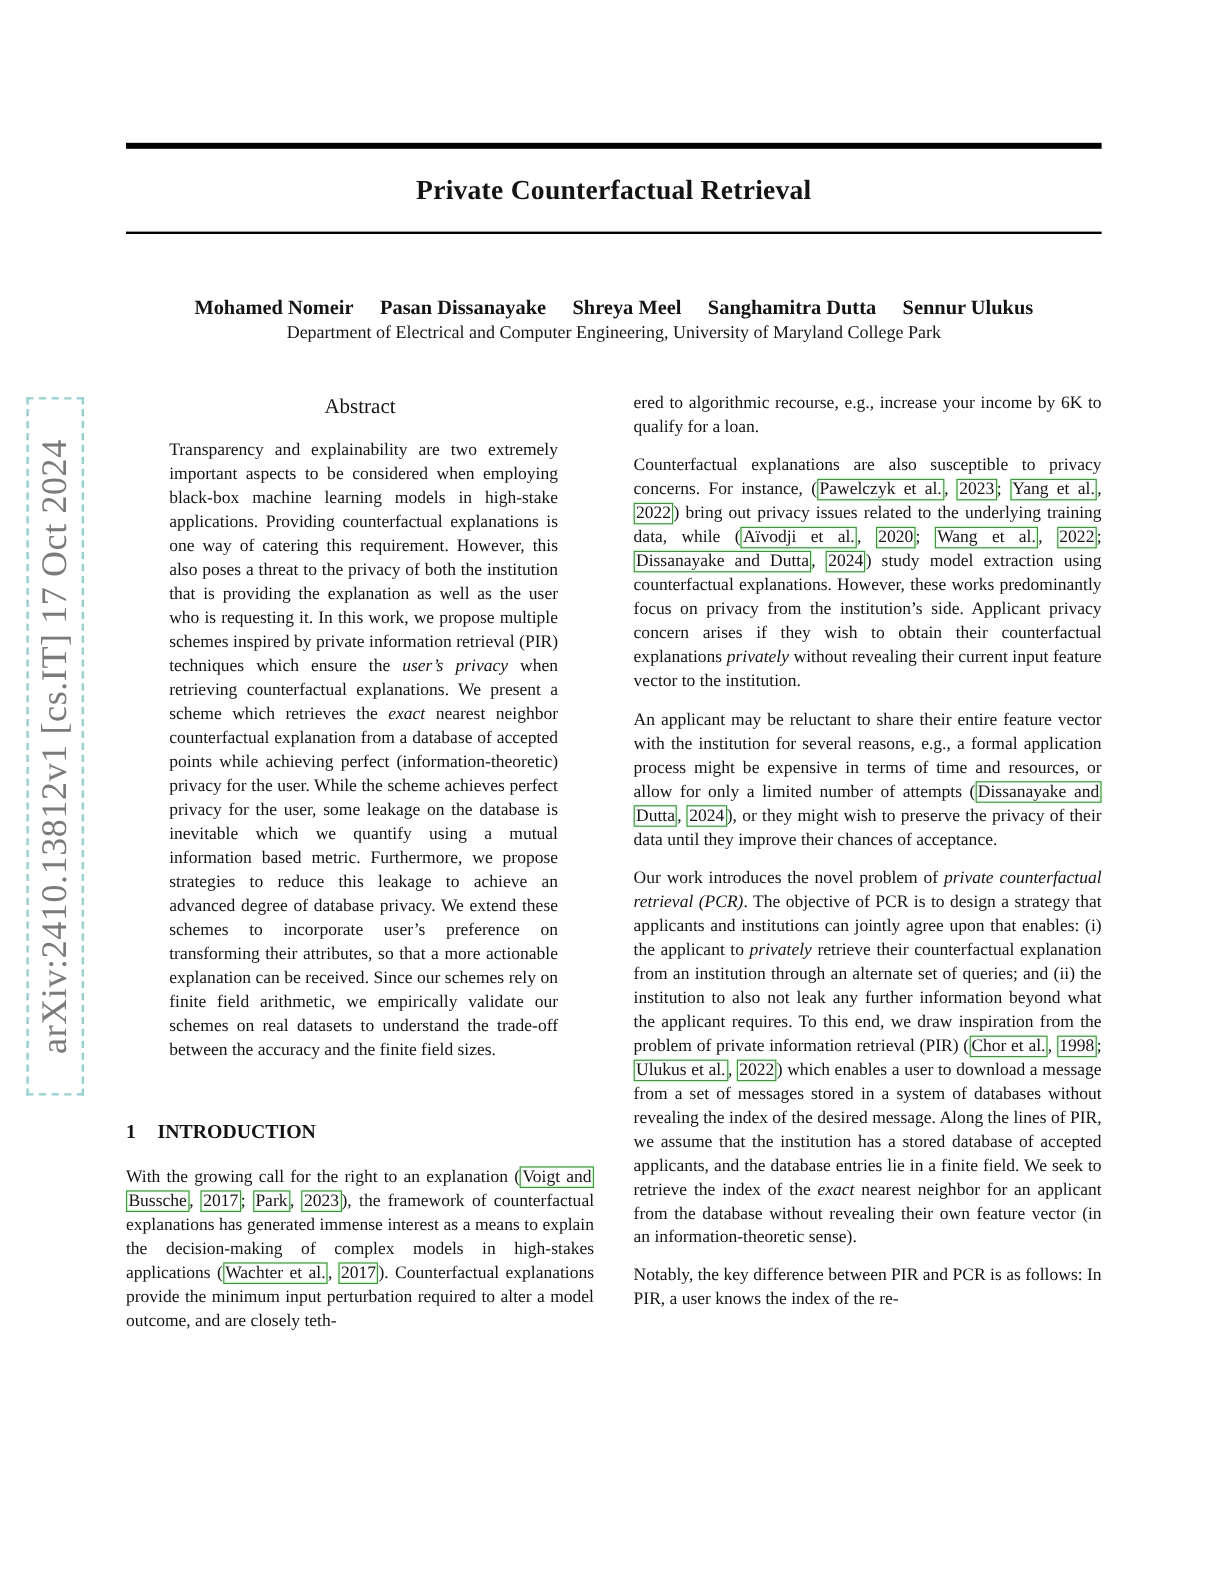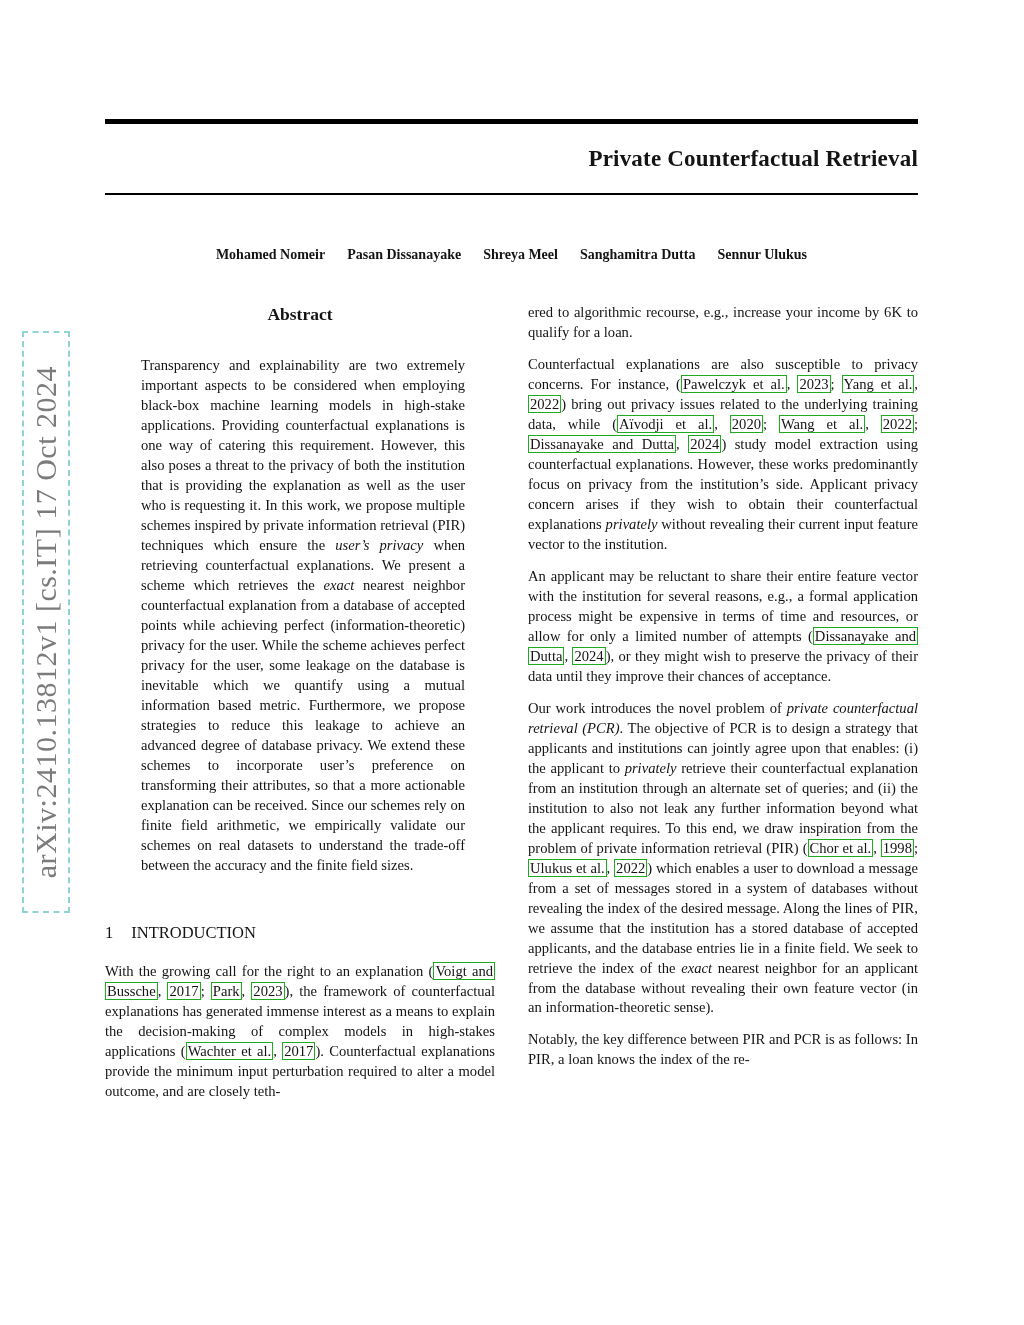--- a/index.html
+++ b/index.html
@@ -20,34 +20,34 @@
     left: 105px;
     top: 0;
     width: 813px;
   }
   .rule-thick {
     margin-top: 119px;
     height: 5px;
     background: #000;
   }
   .title {
-    text-align: right;
+    text-align: center;
     font-size: 23px;
     font-weight: bold;
     margin: 22px 0 21px 0;
     letter-spacing: 0.2px;
   }
   .rule-thin {
     height: 2px;
     background: #000;
   }
   .authors {
     text-align: center;
     font-weight: bold;
-    font-size: 14px;
+    font-size: 17px;
     margin-top: 52px;
     white-space: nowrap;
   }
   .authors .author { margin: 0 11px; }
   .affiliation {
     text-align: center;
     font-size: 15px;
     margin-top: 3px;
   }
   .columns {
@@ -58,31 +58,31 @@
   .col {
     width: 390px;
     font-size: 14.6px;
     line-height: 1.37;
     text-align: justify;
   }
   .col p { margin: 0 0 12px 0; }
   .col p:last-child { margin-bottom: 0; }
   .abstract-head {
     text-align: center;
-    font-weight: bold;
+    font-weight: normal;
     font-size: 17.5px;
-    margin-bottom: 29px;
+    margin-bottom: 15px;
   }
   .abstract-body {
     padding: 0 30px 0 36px;
     margin-top: 12px;
   }
   .section-head {
     font-size: 16.5px;
-    font-weight: normal;
+    font-weight: bold;
     margin: 46px 0 18px 0;
   }
   .section-num { margin-right: 18px; }
   .cite {
     border: 1.5px solid var(--cite-green, #1faa1f);
     padding: 0 1px;
     box-decoration-break: clone;
     -webkit-box-decoration-break: clone;
   }
   em { font-style: italic; }
@@ -117,35 +117,36 @@
 </div>
 
 <div class="content">
   <div class="rule-thick"></div>
   <h1 class="title">Private Counterfactual Retrieval</h1>
   <div class="rule-thin"></div>
 
   <div class="authors">
     <span class="author">Mohamed Nomeir</span><span class="author">Pasan Dissanayake</span><span class="author">Shreya Meel</span><span class="author">Sanghamitra Dutta</span><span class="author">Sennur Ulukus</span>
   </div>
+  <div class="affiliation">Department of Electrical and Computer Engineering, University of Maryland College Park</div>
 
   <div class="columns">
     <div class="col">
       <div class="abstract-head">Abstract</div>
       <div class="abstract-body">
           <p>Transparency and explainability are two extremely important aspects to be considered when employing black-box machine learning models in high-stake applications. Providing counterfactual explanations is one way of catering this requirement. However, this also poses a threat to the privacy of both the institution that is providing the explanation as well as the user who is requesting it. In this work, we propose multiple schemes inspired by private information retrieval (PIR) techniques which ensure the <em>user’s privacy</em> when retrieving counterfactual explanations. We present a scheme which retrieves the <em>exact</em> nearest neighbor counterfactual explanation from a database of accepted points while achieving perfect (information-theoretic) privacy for the user. While the scheme achieves perfect privacy for the user, some leakage on the database is inevitable which we quantify using a mutual information based metric. Furthermore, we propose strategies to reduce this leakage to achieve an advanced degree of database privacy. We extend these schemes to incorporate user’s preference on transforming their attributes, so that a more actionable explanation can be received. Since our schemes rely on finite field arithmetic, we empirically validate our schemes on real datasets to understand the trade-off between the accuracy and the finite field sizes.</p>
         </div>
       <div class="section-head">
         <span class="section-num">1</span><span>INTRODUCTION</span>
       </div>
       <div>
           <p>With the growing call for the right to an explanation (<span class="cite">Voigt and Bussche</span>, <span class="cite">2017</span>; <span class="cite">Park</span>, <span class="cite">2023</span>), the framework of counterfactual explanations has generated immense interest as a means to explain the decision-making of complex models in high-stakes applications (<span class="cite">Wachter et al.</span>, <span class="cite">2017</span>). Counterfactual explanations provide the minimum input perturbation required to alter a model outcome, and are closely teth-</p>
         </div>
     </div>
     <div class="col">
         <p>ered to algorithmic recourse, e.g., increase your income by 6K to qualify for a loan.</p>
         <p>Counterfactual explanations are also susceptible to privacy concerns. For instance, (<span class="cite">Pawelczyk et al.</span>, <span class="cite">2023</span>; <span class="cite">Yang et al.</span>, <span class="cite">2022</span>) bring out privacy issues related to the underlying training data, while (<span class="cite">Aïvodji et al.</span>, <span class="cite">2020</span>; <span class="cite">Wang et al.</span>, <span class="cite">2022</span>; <span class="cite">Dissanayake and Dutta</span>, <span class="cite">2024</span>) study model extraction using counterfactual explanations. However, these works predominantly focus on privacy from the institution’s side. Applicant privacy concern arises if they wish to obtain their counterfactual explanations <em>privately</em> without revealing their current input feature vector to the institution.</p>
         <p>An applicant may be reluctant to share their entire feature vector with the institution for several reasons, e.g., a formal application process might be expensive in terms of time and resources, or allow for only a limited number of attempts (<span class="cite">Dissanayake and Dutta</span>, <span class="cite">2024</span>), or they might wish to preserve the privacy of their data until they improve their chances of acceptance.</p>
         <p>Our work introduces the novel problem of <em>private counterfactual retrieval (PCR)</em>. The objective of PCR is to design a strategy that applicants and institutions can jointly agree upon that enables: (i) the applicant to <em>privately</em> retrieve their counterfactual explanation from an institution through an alternate set of queries; and (ii) the institution to also not leak any further information beyond what the applicant requires. To this end, we draw inspiration from the problem of private information retrieval (PIR) (<span class="cite">Chor et al.</span>, <span class="cite">1998</span>; <span class="cite">Ulukus et al.</span>, <span class="cite">2022</span>) which enables a user to download a message from a set of messages stored in a system of databases without revealing the index of the desired message. Along the lines of PIR, we assume that the institution has a stored database of accepted applicants, and the database entries lie in a finite field. We seek to retrieve the index of the <em>exact</em> nearest neighbor for an applicant from the database without revealing their own feature vector (in an information-theoretic sense).</p>
-        <p>Notably, the key difference between PIR and PCR is as follows: In PIR, a loan knows the index of the re-</p>
+        <p>Notably, the key difference between PIR and PCR is as follows: In PIR, a user knows the index of the re-</p>
       </div>
   </div>
 </div>
 
 </body></html>

